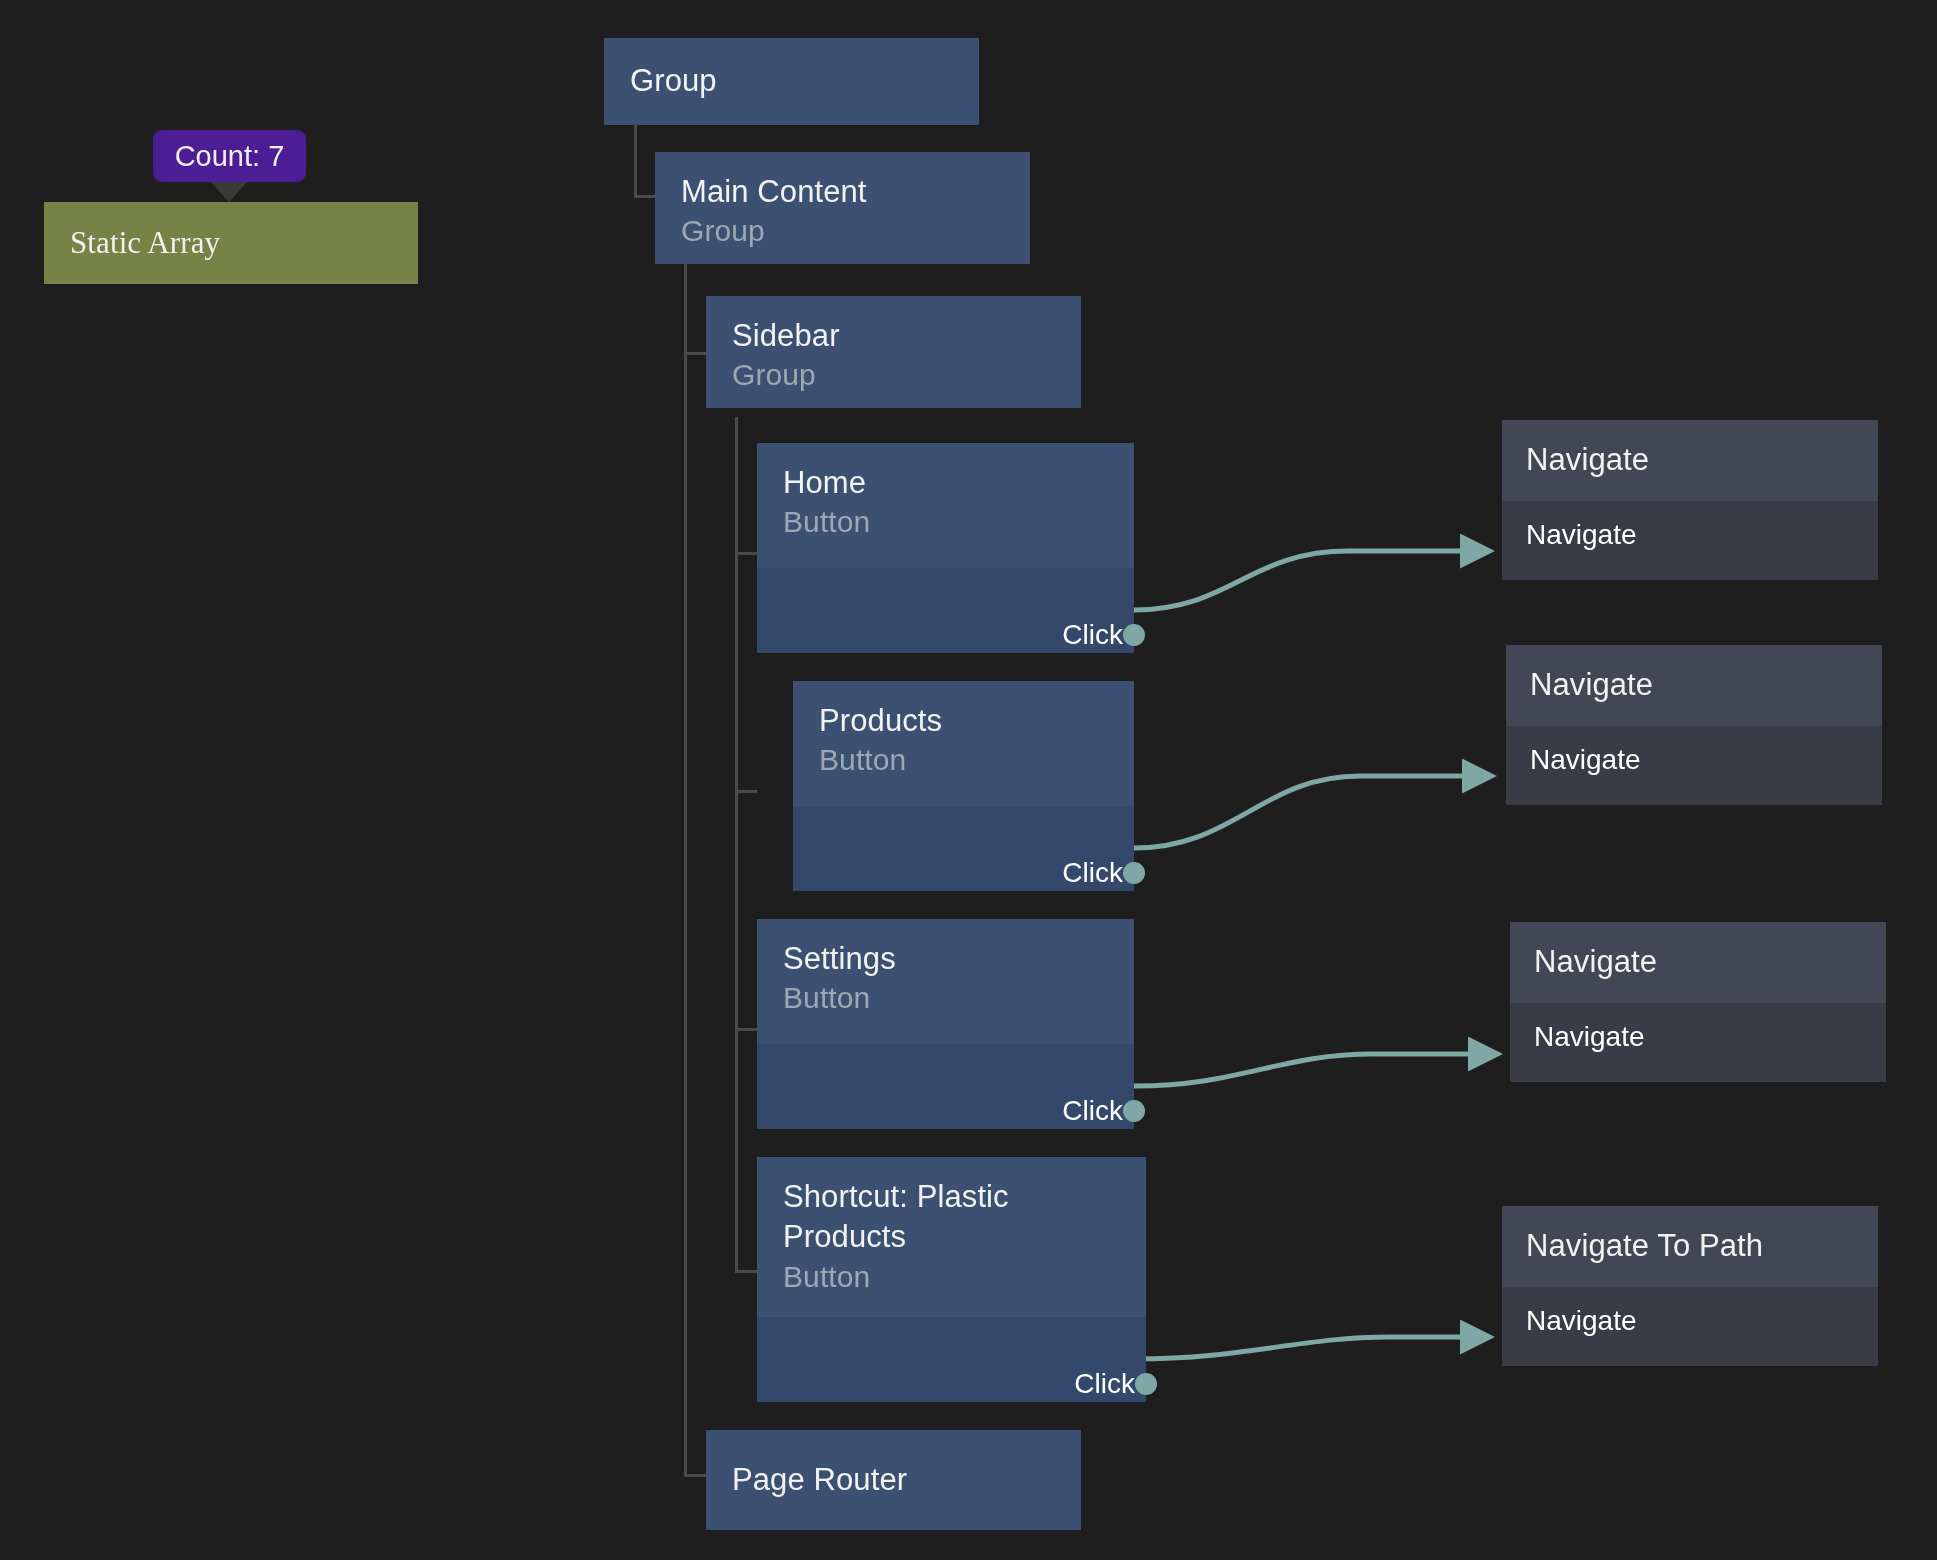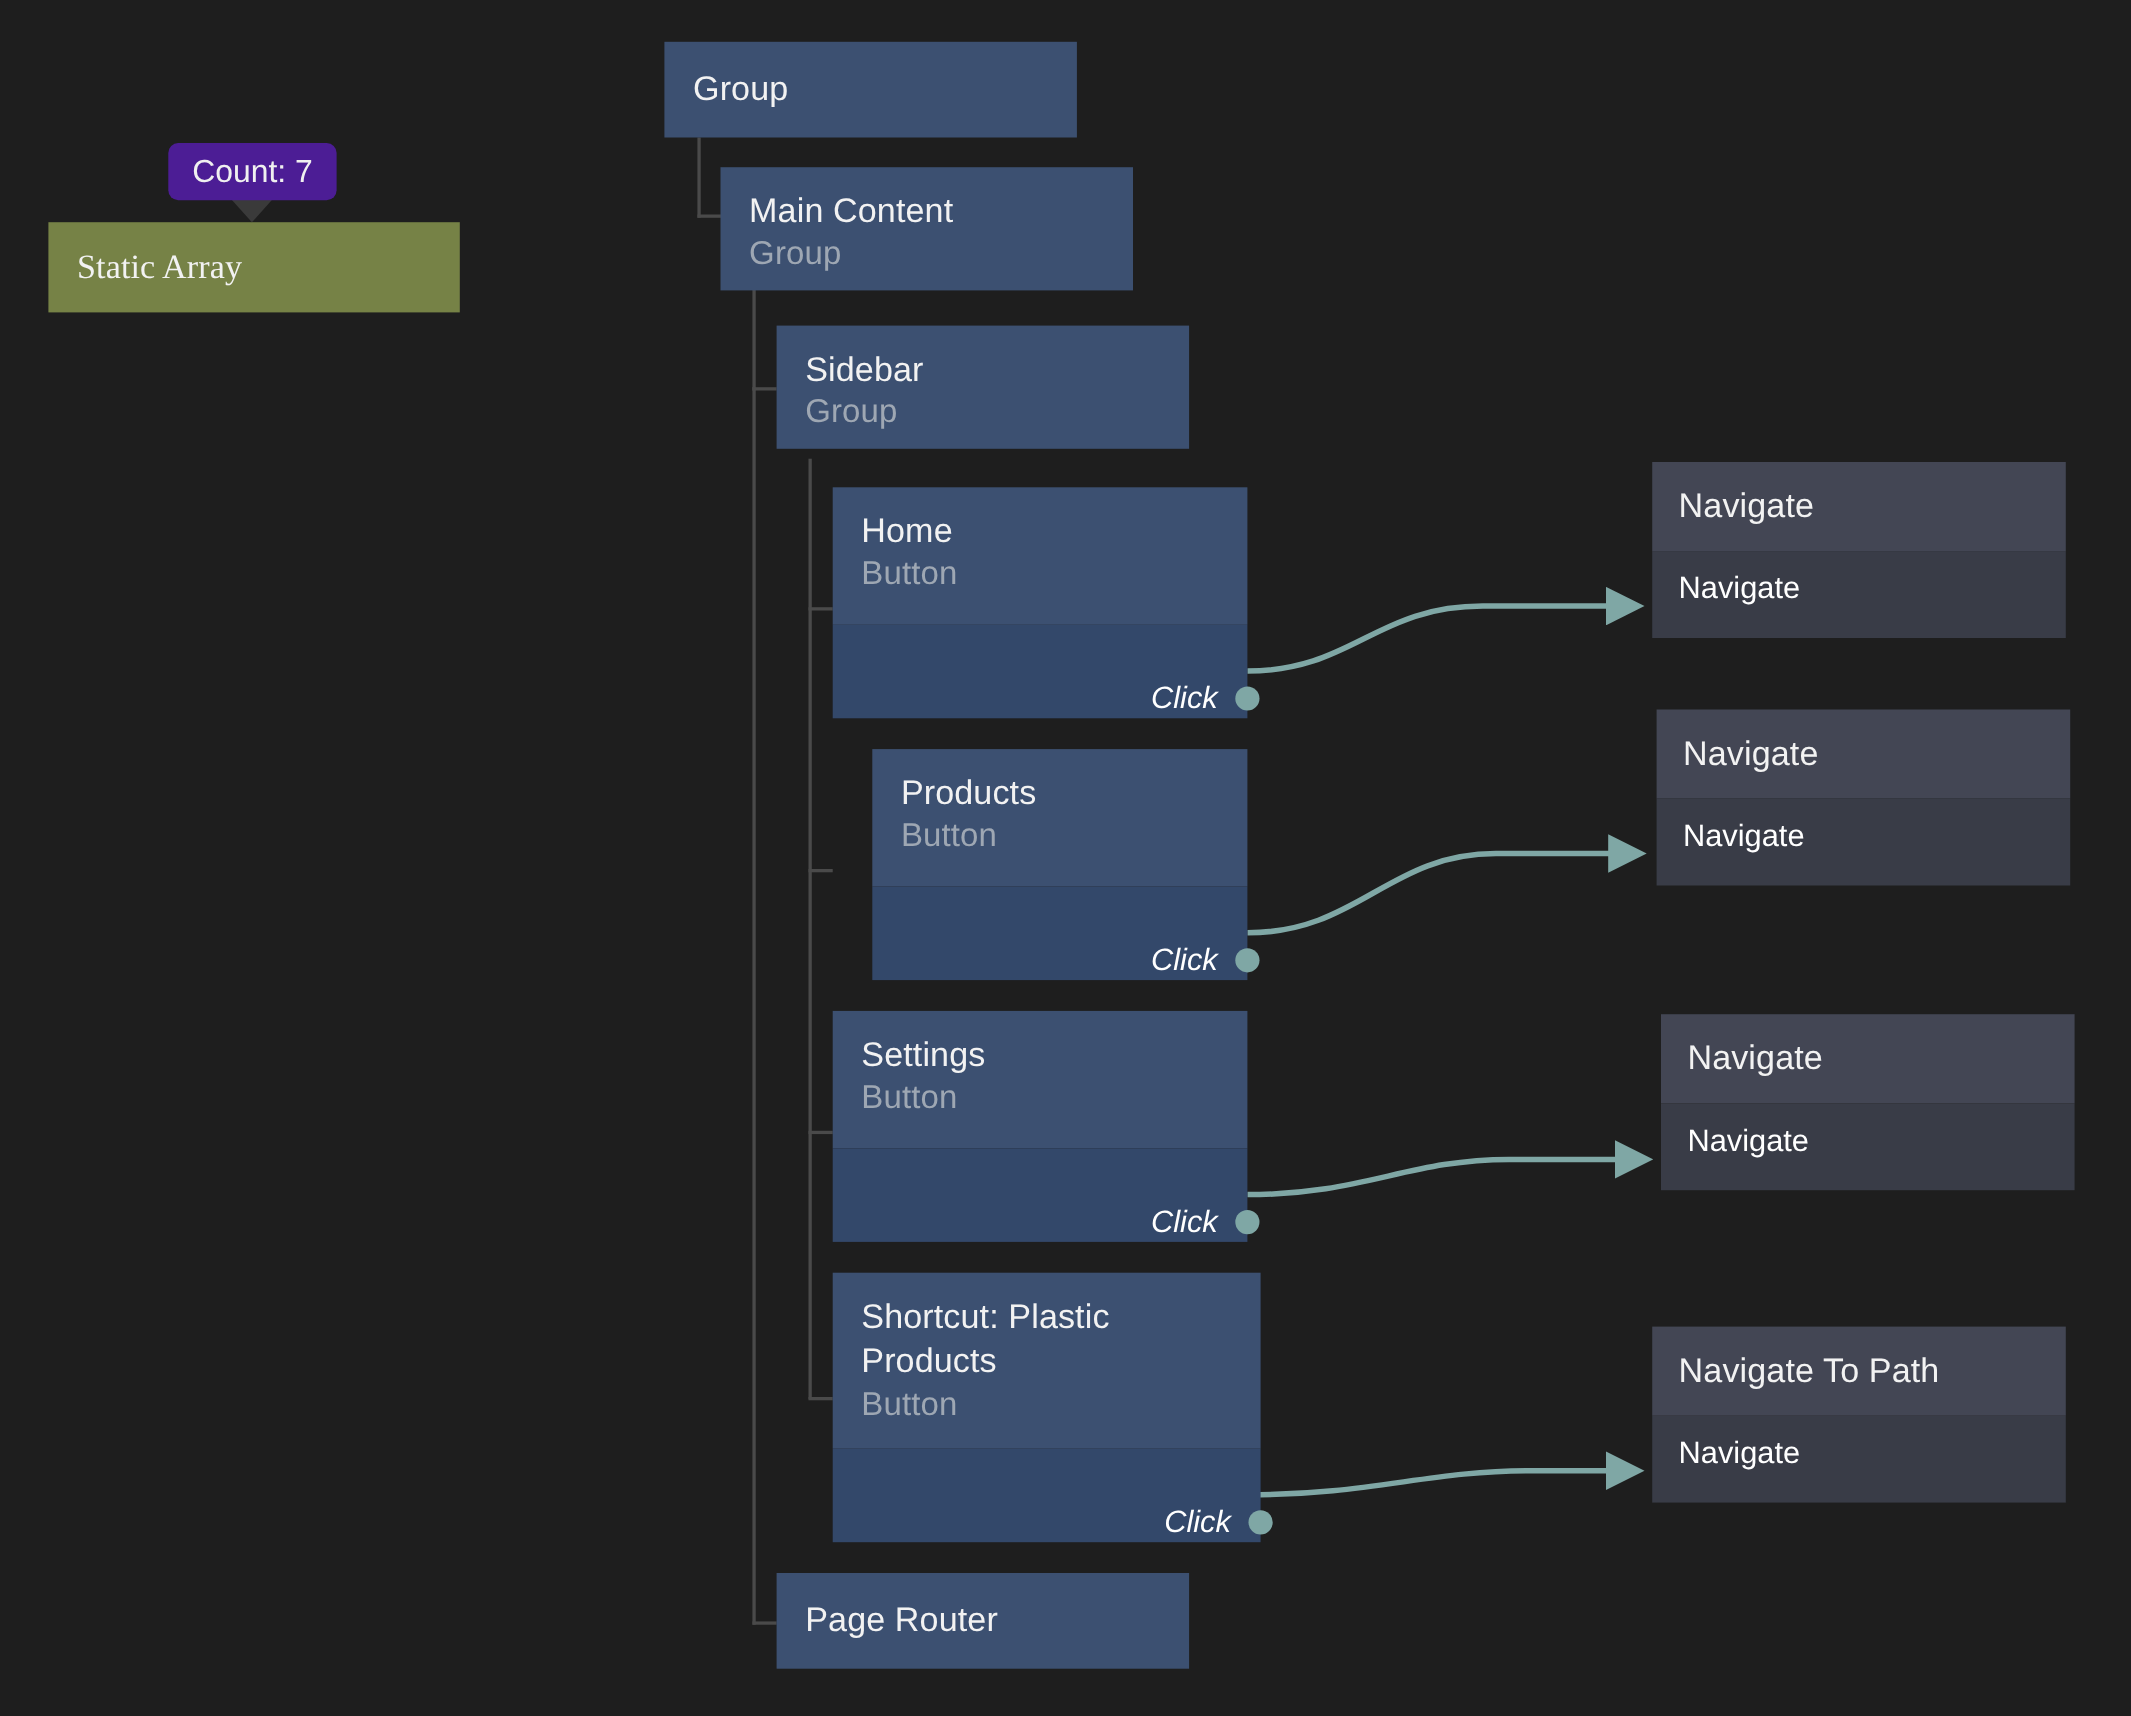--- a/index.html
+++ b/index.html
@@ -86,23 +86,21 @@
   .port-row {
     position: absolute;
     right: 0;
     display: flex;
     align-items: center;
     height: 30px;
   }
   .port-label {
     color: #ffffff;
     font-size: 28px;
-    margin-right: 16px;
     white-space: nowrap;
-    font-style: italic;
   }
   .port-dot {
     width: 22px;
     height: 22px;
     border-radius: 50%;
     background: #7fa7a5;
     margin-right: -11px;
   }
 
   
@@ -264,21 +262,21 @@
       <div class="node-subtitle">Button</div>
     </div>
     <div class="node-body" style="height:85px;">
       <div class="port-row" style="top:52px;">
         <span class="port-label">Click</span>
         <span class="port-dot"></span>
       </div>
     </div>
   </div>
 
-  <div class="node node-simple" style="left:706px; top:1430px; width:375px; height:87px;">
+  <div class="node node-simple" style="left:706px; top:1430px; width:375px; height:100px;">
     <span class="node-title">Page Router</span>
   </div>
 
   <div class="node-gray" style="left:1502px; top:420px; width:376px; height:160px;">
     <div class="act-head" style="height:81px;">
       <span class="node-title">Navigate</span>
     </div>
     <div class="act-body" style="height:79px;">
       <span class="in-port-label" style="top:18px;">Navigate</span>
     </div>

